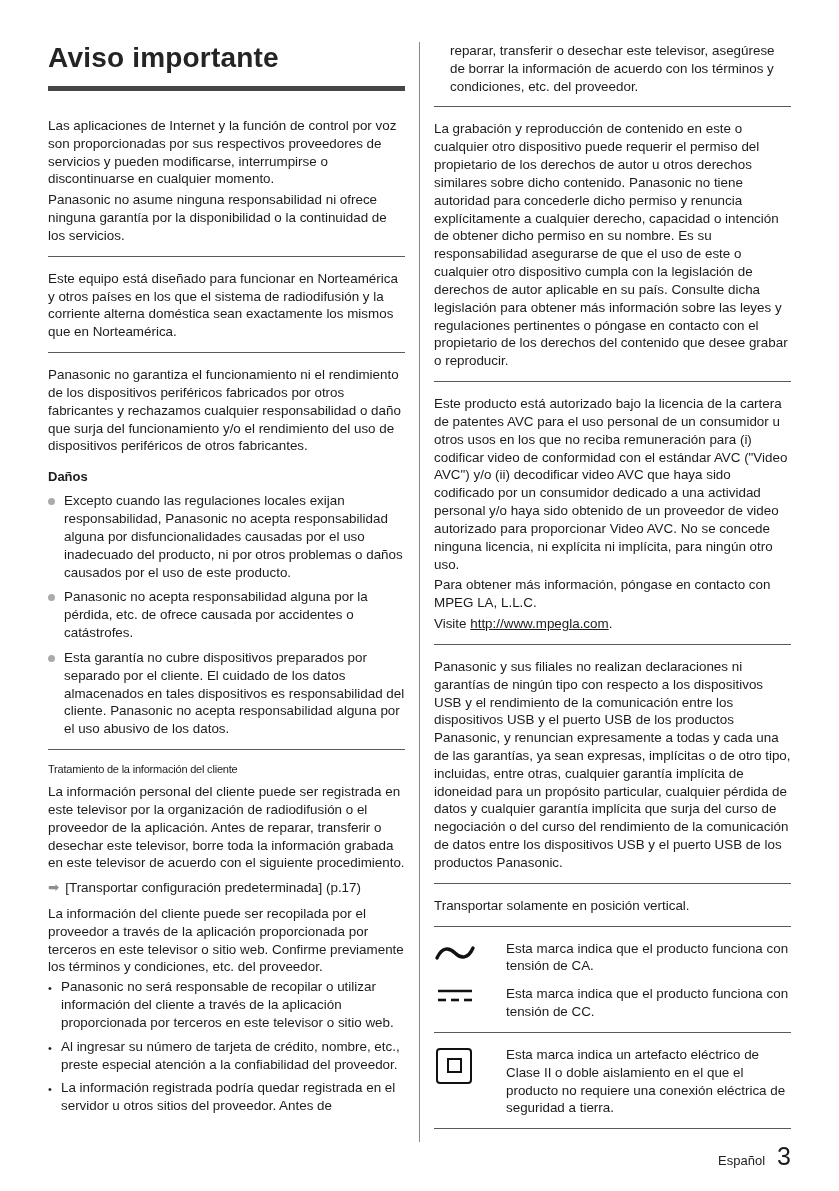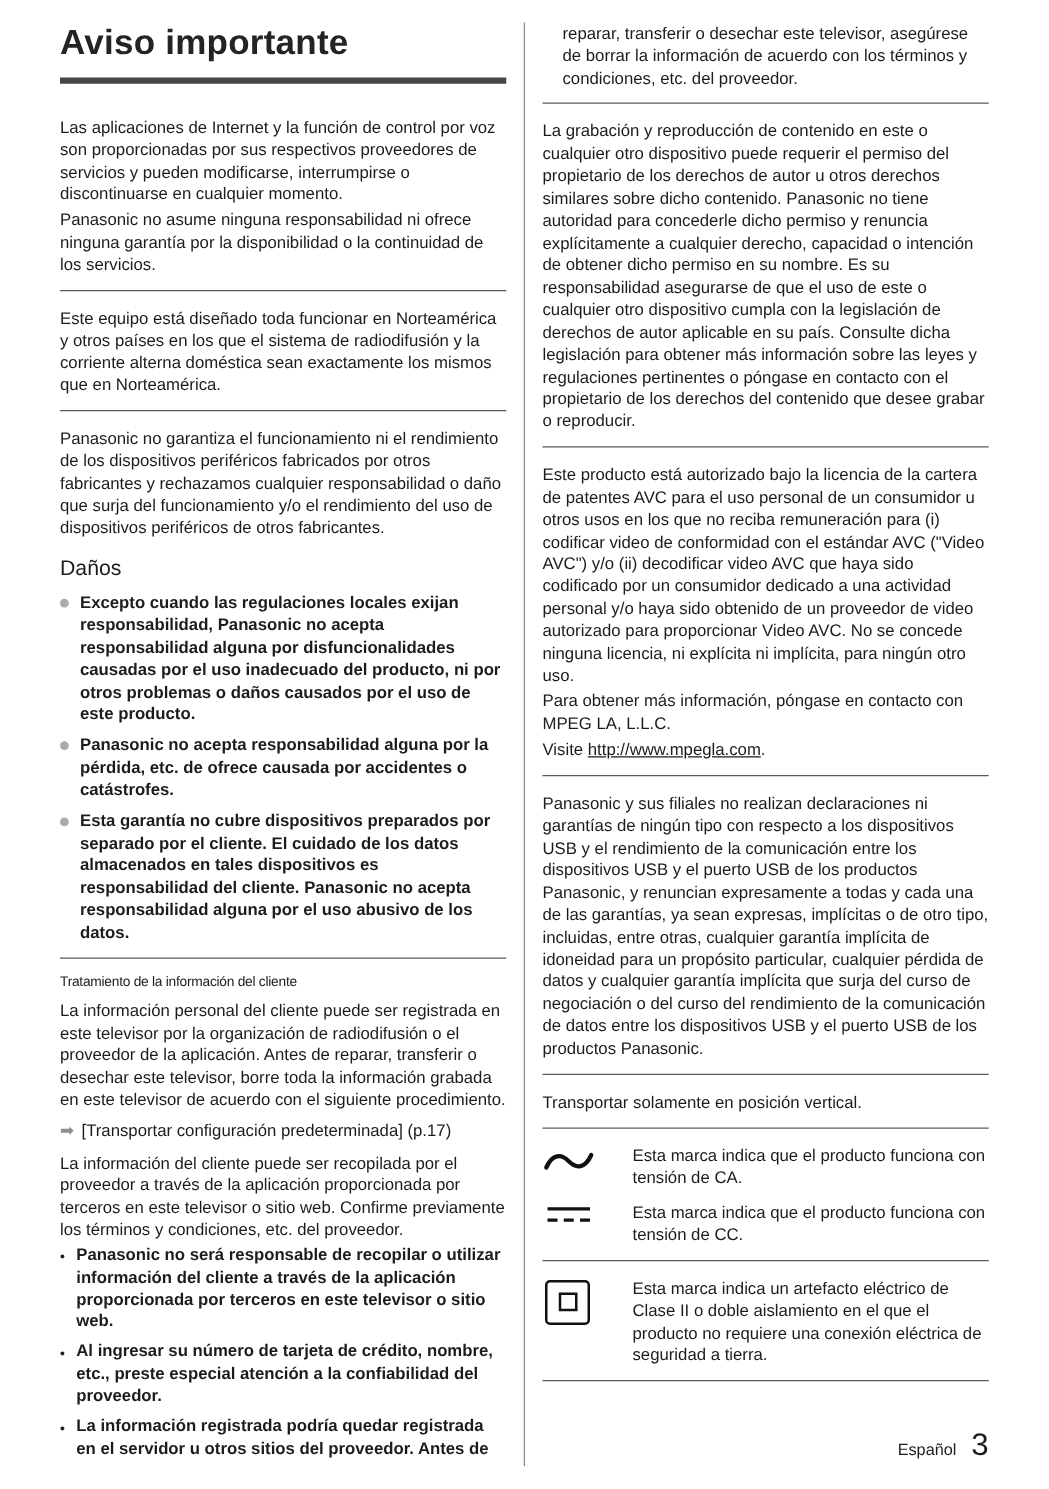--- a/index.html
+++ b/index.html
@@ -4,37 +4,37 @@
 <style>
   * { margin: 0; padding: 0; box-sizing: border-box; }
   html, body { background: #ffffff; }
   body {
     width: 839px; height: 1191px;
     font-family: "Liberation Sans", "DejaVu Sans", sans-serif;
     color: #1c1c1c;
     position: relative;
     overflow: hidden;
   }
-  .content { display: flex; padding: 18px 48px 0 48px; }
+  .content { display: flex; padding: 42px 48px 0 48px; }
   .col { width: 357px; }
   .vdivider { width: 1px; background: #8a8a8a; margin: 0 14px; align-self: stretch; }
 
   p, li { font-size: 13.4px; line-height: 1.33; }
   .block { margin-bottom: 2px; }
   .block p + p { margin-top: 3px; }
 
   .title { font-size: 28px; font-weight: bold; color: #242424; letter-spacing: 0.2px; }
   .title-bar { height: 5px; background: #464646; margin: 12px 0 26px 0; }
 
   hr.rule { border: none; border-top: 1px solid #595959; margin: 11px 0 13px 0; }
 
-  .subheading { font-size: 17px; font-weight: normal; margin: 14px 0 8px 0; }
+  .subheading { font-size: 13px; font-weight: bold; margin: 14px 0 8px 0; }
   .section-heading { font-size: 11px; font-weight: normal; margin: 4px 0 8px 0; letter-spacing: -0.2px; }
 
-  ul { list-style: none; font-weight: bold; }
+  ul { list-style: none; }
   .gray-bullets { margin-top: 2px; }
   .gray-bullets li { display: flex; margin-bottom: 7px; }
   .bullet-dot { flex: none; width: 16px; }
   .bullet-dot::before {
     content: ""; display: inline-block; width: 7px; height: 7px;
     border-radius: 50%; background: #ababab; margin-top: 5px;
   }
   .dot-bullets li { display: flex; margin-bottom: 6px; }
   .dot-mark { flex: none; width: 13px; }
   .dot-mark::before { content: "\2022"; font-size: 11px; position: relative; top: 1px; }
@@ -72,21 +72,21 @@
       <div class="title-bar"></div>
 
       <div class="block">
         <p>Las aplicaciones de Internet y la función de control por voz son proporcionadas por sus respectivos proveedores de servicios y pueden modificarse, interrumpirse o discontinuarse en cualquier momento.</p>
         <p>Panasonic no asume ninguna responsabilidad ni ofrece ninguna garantía por la disponibilidad o la continuidad de los servicios.</p>
       </div>
 
       <hr class="rule">
 
       <div class="block">
-        <p>Este equipo está diseñado toda funcionar en Norteamérica y otros países en los que el sistema de radiodifusión y la corriente alterna doméstica sean exactamente los mismos que en Norteamérica.</p>
+        <p>Este equipo está diseñado para funcionar en Norteamérica y otros países en los que el sistema de radiodifusión y la corriente alterna doméstica sean exactamente los mismos que en Norteamérica.</p>
       </div>
 
       <hr class="rule">
 
       <div class="block">
         <p>Panasonic no garantiza el funcionamiento ni el rendimiento de los dispositivos periféricos fabricados por otros fabricantes y rechazamos cualquier responsabilidad o daño que surja del funcionamiento y/o el rendimiento del uso de dispositivos periféricos de otros fabricantes.</p>
       </div>
 
       <h3 class="subheading">Daños</h3>
 

